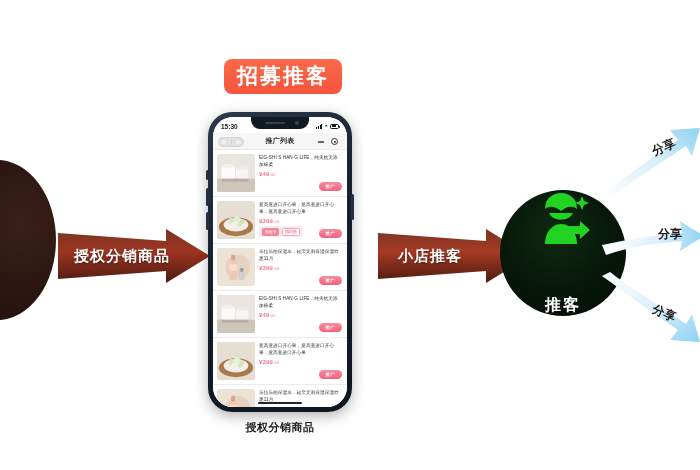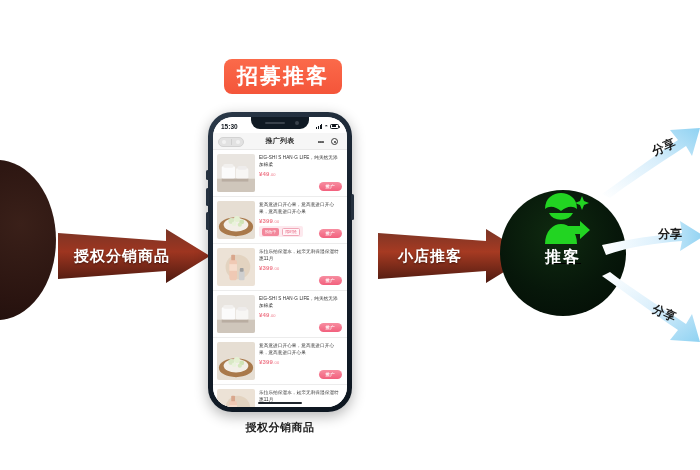--- a/index.html
+++ b/index.html
@@ -195,21 +195,21 @@
     text-align: center; font-size: 11px; font-weight: bold; color: #1b1b1b;
     letter-spacing: .5px;
   }
 
   
   #green-circle {
     position: absolute; left: 500px; top: 190px;
     width: 126px; height: 126px; border-radius: 50%;
     background: radial-gradient(circle at 45% 35%, #0f2a10 0%, #07170a 55%, #030c05 100%);
     display: flex; flex-direction: column;
-    align-items: center; justify-content: flex-start; text-decoration: underline;
+    align-items: center; justify-content: space-between; text-decoration: underline;
   }
   #green-circle svg { display: block; }
   #tuike-label {
     margin-top: 1px;
     color: #ffffff; font-size: 16px; font-weight: bold; letter-spacing: 2px;
   }
 
   
   .share-arrow { position: absolute; }
   .share-label {

